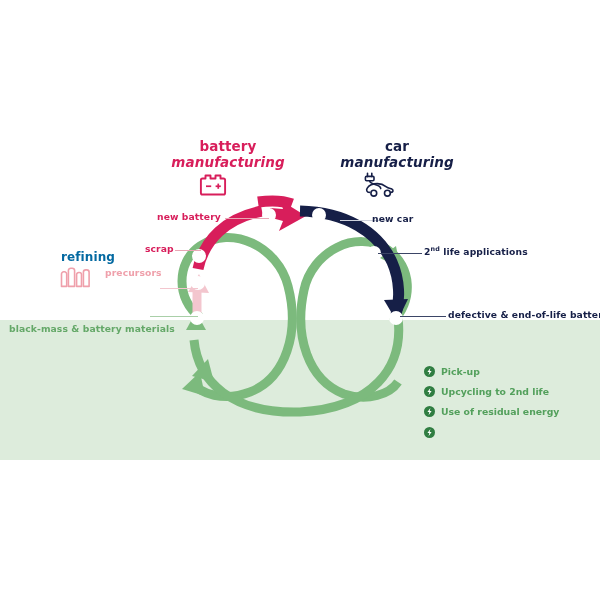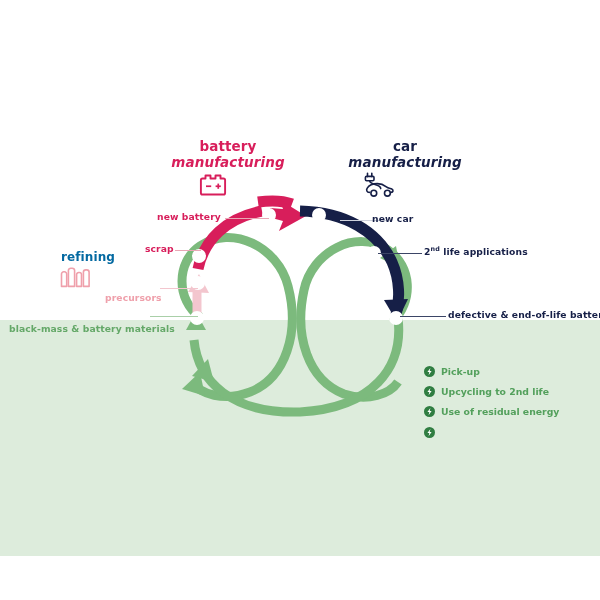--- a/index.html
+++ b/index.html
@@ -8,21 +8,21 @@
     padding: 0;
     background: #ffffff;
   }
   body {
     font-family: "DejaVu Sans", "Liberation Sans", sans-serif;
     -webkit-font-smoothing: antialiased;
   }
   #canvas {
     position: relative;
     width: 600px;
-    height: 556px;
+    height: 460px;
     overflow: hidden;
     background: #ffffff;
   }
   #band {
     position: absolute;
     left: 0;
     right: 0;
     top: 320px;
     bottom: 0;
     background: #ddecdc;
@@ -40,27 +40,27 @@
     letter-spacing: 0.1px;
     white-space: nowrap;
     line-height: 1.18;
   }
   .title {
     font-size: 13.5px;
     text-align: center;
     line-height: 1.15;
   }
   .title-battery { color: #d81e5b; left: 148px; top: 139px; width: 160px; }
-  .title-car     { color: #161f47; left: 320px; top: 139px; width: 170px; }
+  .title-car     { color: #161f47; left: 312px; top: 139px; width: 170px; }
   .title .l2 { display: block; font-style: italic; }
 
   .node-lbl { font-size: 9.2px; }
   .lbl-new-battery { color: #d81e5b; left: 157px; top: 212px; }
   .lbl-scrap       { color: #d81e5b; left: 145px; top: 244px; }
-  .lbl-precursors  { color: #efa0ab; left: 105px; top: 293px; }
+  .lbl-precursors  { color: #efa0ab; left: 105px; top: 268px; }
   .lbl-blackmass   { color: #64a868; left: 9px;  top: 324px; }
   .lbl-refining    { color: #0369a1; left: 61px; top: 250px; font-size: 12px; }
   .lbl-new-car     { color: #161f47; left: 372px; top: 214px; }
   .lbl-2nd-life    { color: #161f47; left: 424px; top: 246px; }
   .lbl-defective   { color: #161f47; left: 448px; top: 310px; }
   .lbl-2nd-life sup { font-size: 6.4px; vertical-align: super; }
 
   .leader {
     position: absolute;
     height: 1.4px;

